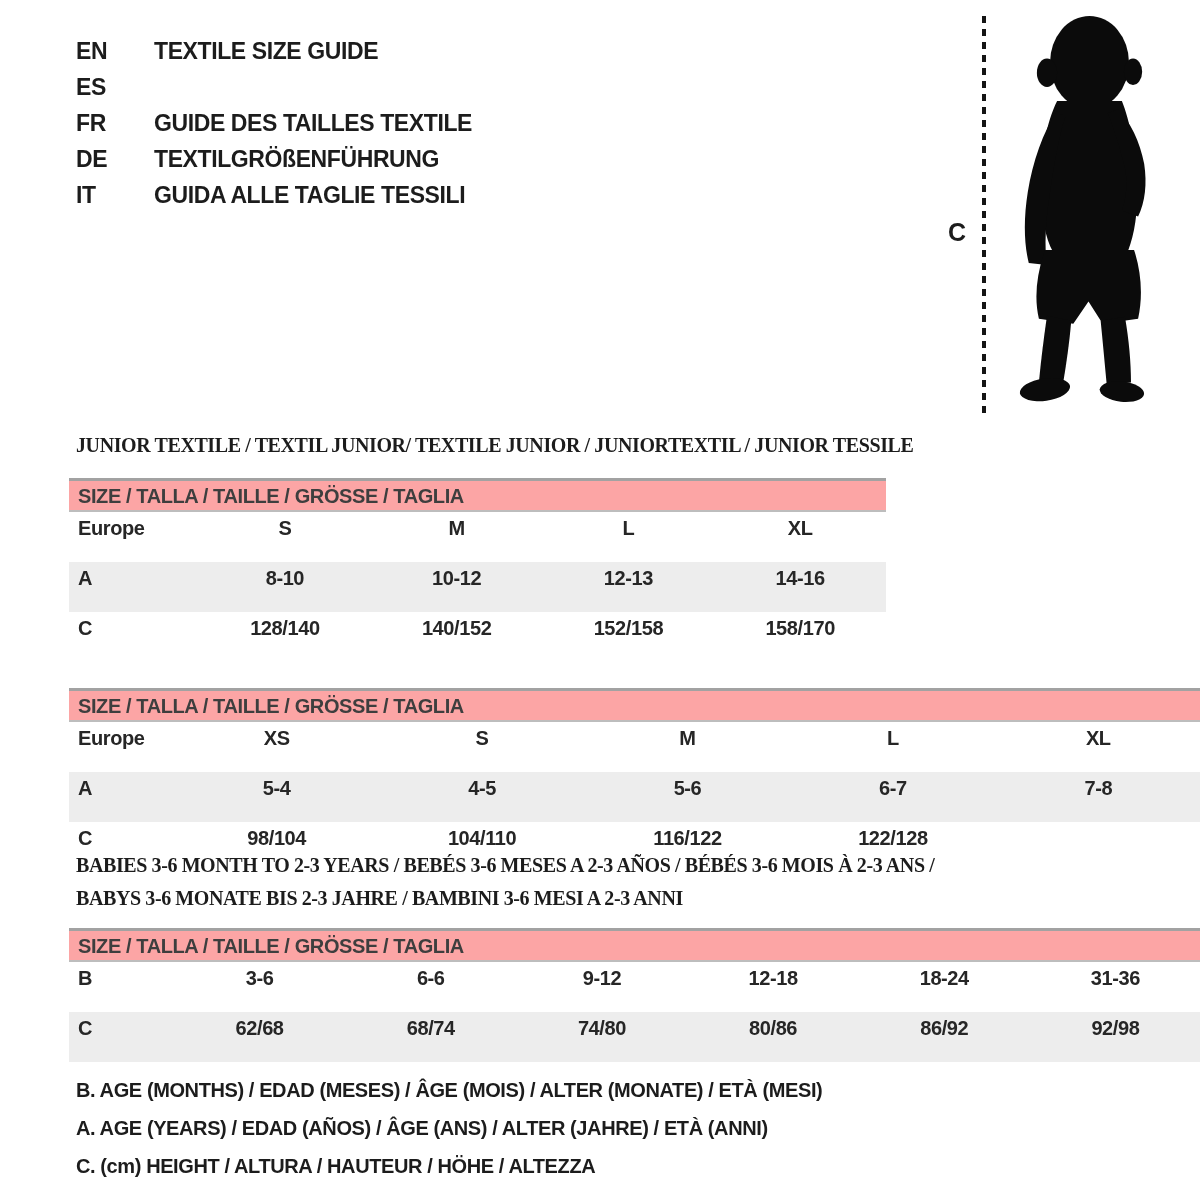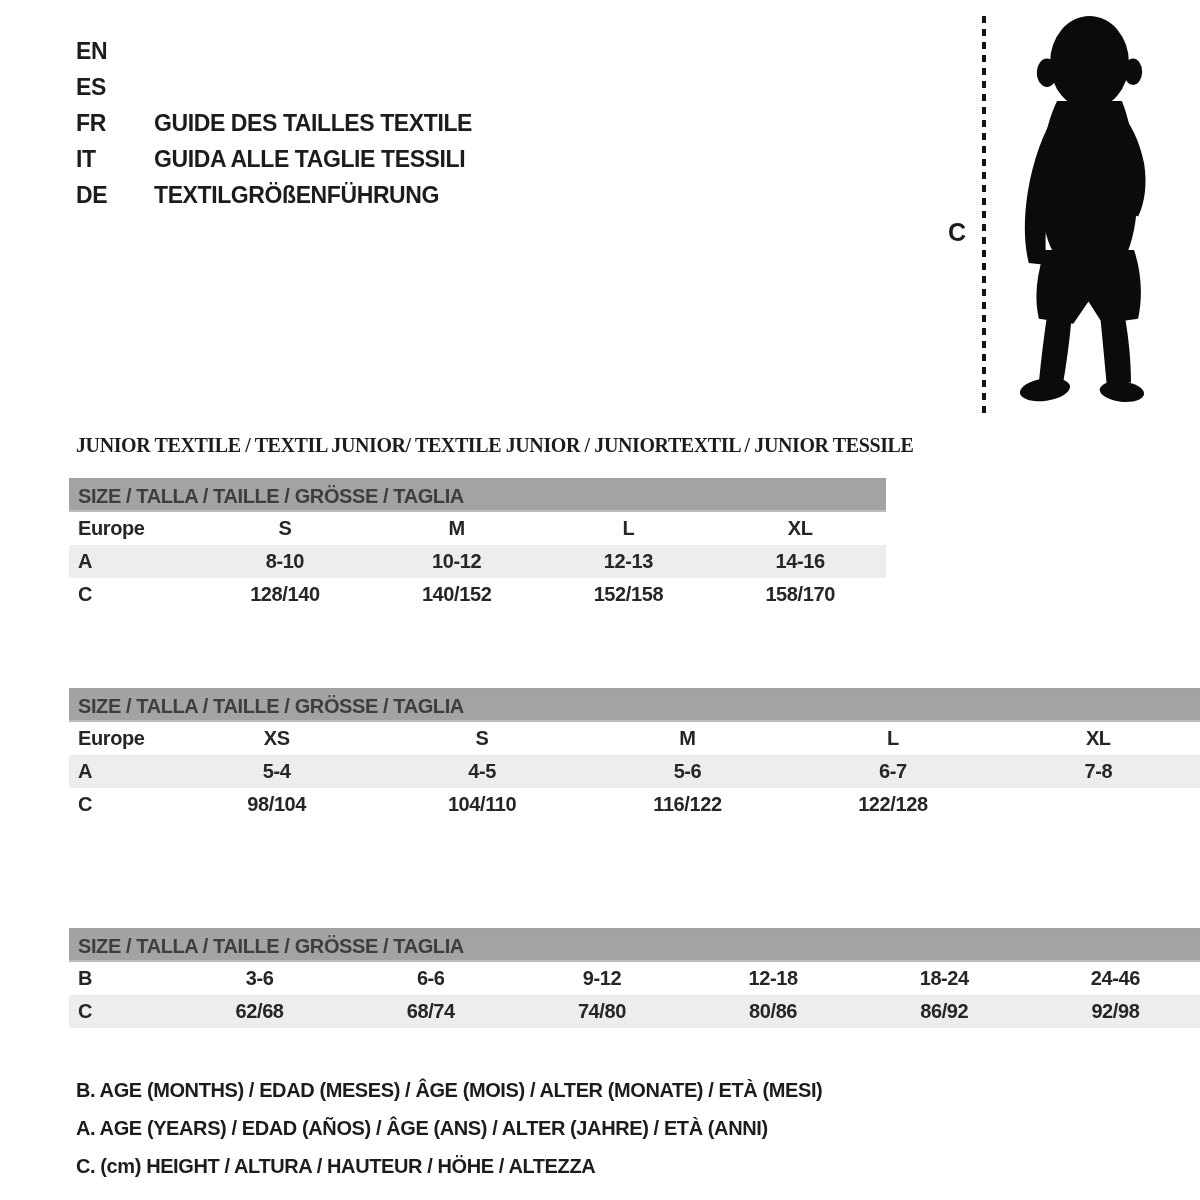--- a/index.html
+++ b/index.html
@@ -23,58 +23,59 @@
   .sec-title .subsc{font-size:13px;vertical-align:-4px;}
   .title-junior{top:434px;}
   .title-children{top:642px;}
   .title-babies{top:849px;line-height:33px;}
   
   .table{position:absolute;left:33px;}
   .t1{top:478px;width:817px;}
   .t2{top:688px;width:1132px;}
   .t3{top:928px;width:1132px;}
   .size-head{
-    height:31px;line-height:31px;background:#a3a3a3;
+    height:31px;line-height:31px;background:#fca5a5;
     border-top:3px solid #a2a2a2;box-shadow:inset 0 -2px 0 #bdbdbd;
     padding-left:9px;font-size:20px;color:#3e3e3e;
   }
-  .trow{display:grid;height:33px;line-height:33px;font-size:20px;color:#262626;}
+  .trow{display:grid;height:50px;line-height:33px;font-size:20px;color:#262626;}
   .t1 .trow{grid-template-columns:130px repeat(4,1fr);}
   .t2 .trow{grid-template-columns:105px repeat(5,1fr);}
   .t3 .trow{grid-template-columns:105px repeat(6,1fr);}
   .trow.striped{background:#ededed;}
   .tlabel{text-align:left;padding-left:9px;}
   .tcell{text-align:center;}
   
   .legend{position:absolute;left:40px;top:1071px;}
   .legend-line{height:38px;line-height:38px;font-size:20px;white-space:nowrap;}
 </style>
 </head>
 <body>
 
 <div class="canvas">
 
   <div class="lang-list">
     <div class="lang-row">
       <span class="lang-code">EN</span>
+      <span class="lang-title">TEXTILE SIZE GUIDE</span>
     </div>
     <div class="lang-row">
       <span class="lang-code">ES</span>
     </div>
     <div class="lang-row">
       <span class="lang-code">FR</span>
       <span class="lang-title">GUIDE DES TAILLES TEXTILE</span>
     </div>
     <div class="lang-row">
+      <span class="lang-code">DE</span>
+      <span class="lang-title">TEXTILGRÖßENFÜHRUNG</span>
+    </div>
+    <div class="lang-row">
       <span class="lang-code">IT</span>
       <span class="lang-title">GUIDA ALLE TAGLIE TESSILI</span>
-    </div>
-    <div class="lang-row">
-      <span class="lang-code">DE</span>
-      <span class="lang-title">TEXTILGRÖßENFÜHRUNG</span>
     </div>
   </div>
 
   <div class="dash-line"></div>
   <div class="c-label">C</div>
   <svg class="baby" viewBox="0 0 175 405" xmlns="http://www.w3.org/2000/svg" fill="#0b0b0b">
     <ellipse cx="88" cy="50" rx="39" ry="46"></ellipse>
     <ellipse cx="46" cy="60" rx="10" ry="14"></ellipse>
     <ellipse cx="131" cy="59" rx="9" ry="13"></ellipse>
     <path d="M56,88 C44,112 38,150 40,185 C42,215 48,235 58,245 L122,245 C130,230 136,205 135,175 C134,138 128,108 120,88 Z"></path>
@@ -133,30 +134,34 @@
     </div>
     <div class="trow">
       <span class="tlabel">C</span>
       <span class="tcell">98/104</span>
       <span class="tcell">104/110</span>
       <span class="tcell">116/122</span>
       <span class="tcell">122/128</span>
     </div>
   </div>
 
+  <div class="sec-title title-babies">
+    <div>BABIES 3-6 MONTH TO 2-3 YEARS / BEBÉS 3-6 MESES A 2-3 AÑOS / BÉBÉS 3-6 MOIS À 2-3 ANS /</div>
+    <div>BABYS 3-6 MONATE BIS 2-3 JAHRE / BAMBINI 3-6 MESI A 2-3 ANNI</div>
+  </div>
   <div class="table t3">
     <div class="size-head">SIZE / TALLA / TAILLE / GRÖSSE / TAGLIA</div>
     <div class="trow">
       <span class="tlabel">B</span>
       <span class="tcell">3-6</span>
       <span class="tcell">6-6</span>
       <span class="tcell">9-12</span>
       <span class="tcell">12-18</span>
       <span class="tcell">18-24</span>
-      <span class="tcell">24-46</span>
+      <span class="tcell">31-36</span>
     </div>
     <div class="trow striped">
       <span class="tlabel">C</span>
       <span class="tcell">62/68</span>
       <span class="tcell">68/74</span>
       <span class="tcell">74/80</span>
       <span class="tcell">80/86</span>
       <span class="tcell">86/92</span>
       <span class="tcell">92/98</span>
     </div>

